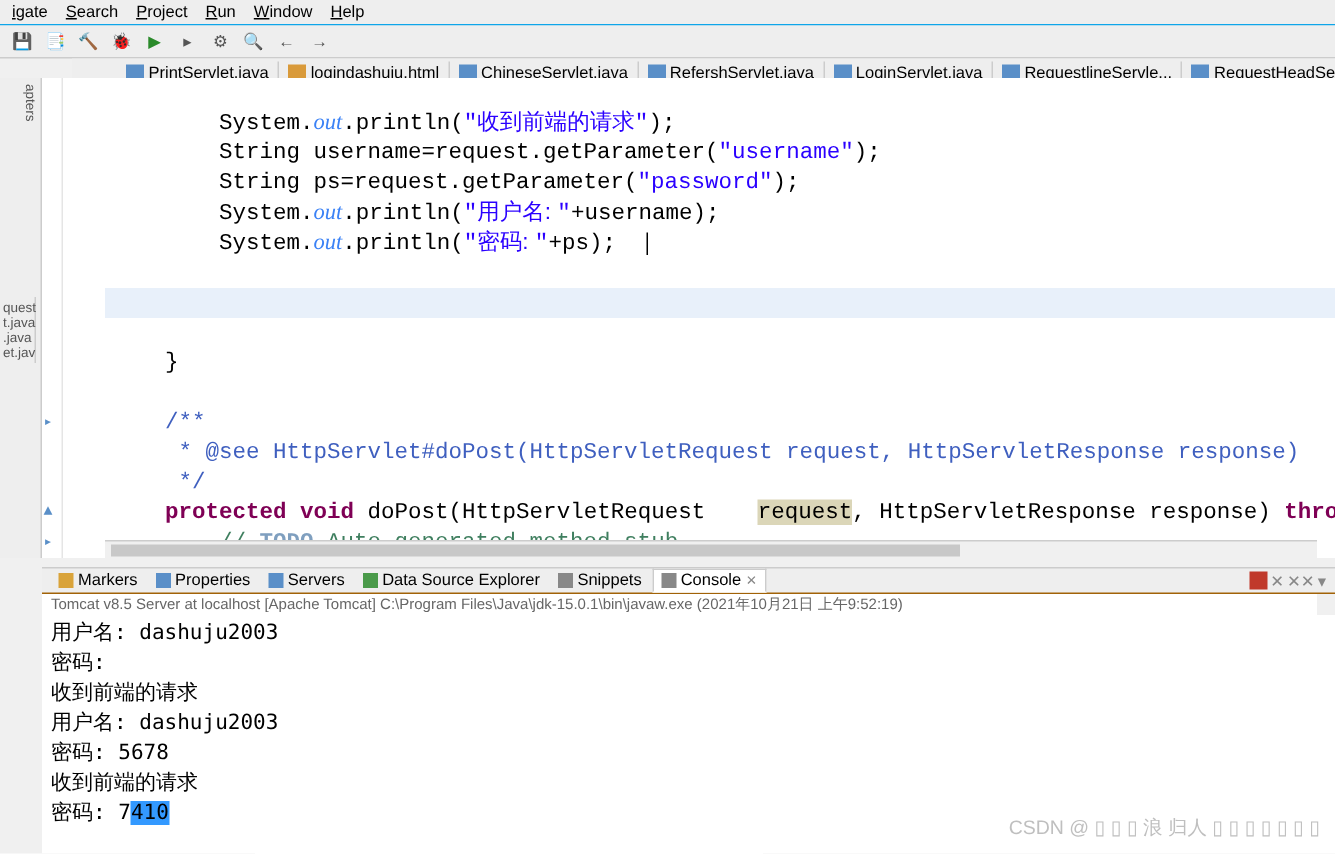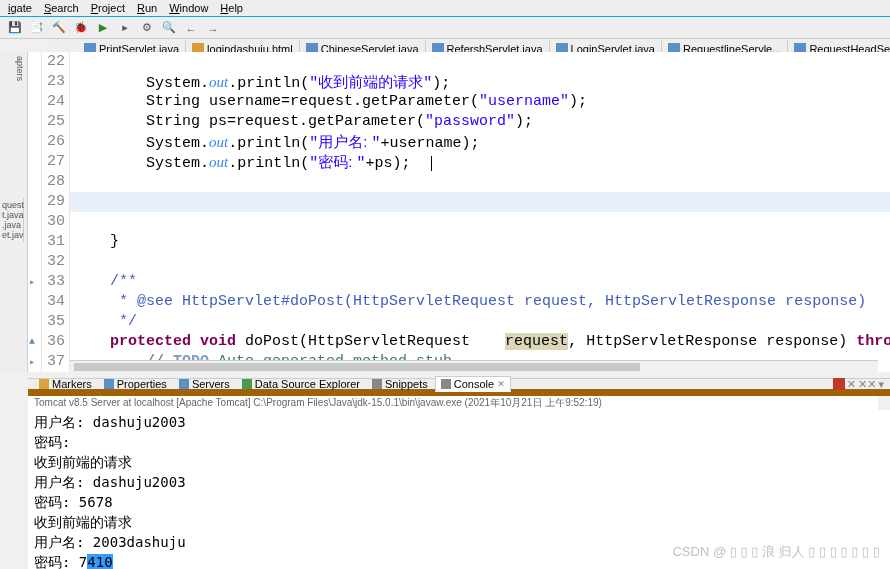--- a/index.html
+++ b/index.html
@@ -27,21 +27,21 @@
 .str-cjk { color: #2a00ff; font-family: "Microsoft YaHei", sans-serif; }
 .kw { color: #7f0055; font-weight: bold; }
 .field { color: #3b82f6; font-style: italic; font-family: Liberation Serif, serif; }
 .comm { color: #3f7f5f; }
 .jdoc { color: #3f5fbf; }
 .todo { color: #7f9fbf; font-weight: bold; }
 .param-hl { background: #dbd6b8; margin-left: 26px; }
 .cursor { display: inline-block; width: 1px; height: 15px; background: #000; vertical-align: middle; margin-left: 20px; }
 .hscroll { position: absolute; left: 42px; right: 12px; bottom: 0; height: 12px; background: #f0f0f0; border-top: 1px solid #ccc; }
 .hscroll-thumb { position: absolute; left: 4px; top: 2px; width: 70%; height: 8px; background: #c8c8c8; }
-.bottom-tabs { position: absolute; left: 28px; right: 0; top: 378px; height: 18px; background: #eeeeee; border-top: 1px solid #ccc; border-bottom: 7px solid #a16207; display: flex; align-items: center; gap: 2px; padding-left: 6px; font-size: 11px; }
+.bottom-tabs { position: absolute; left: 28px; right: 0; top: 378px; height: 18px; background: #eeeeee; border-top: 1px solid #ccc; border-bottom: 1px solid #a16207; display: flex; align-items: center; gap: 2px; padding-left: 6px; font-size: 11px; }
 .btab { display: flex; align-items: center; gap: 3px; padding: 1px 5px; }
 .btab.active { background: #fff; border: 1px solid #ccc; border-bottom: 1px solid #fff; }
 .btab-icon { width: 10px; height: 10px; display: inline-block; }
 .btab-close { color: #888; font-size: 9px; }
 .console-actions { position: absolute; right: 6px; display: flex; gap: 2px; }
 .ca-btn { width: 12px; height: 12px; }
 .ca-red { background: #c0392b; }
 .ca-x { color: #888; font-size: 11px; }
 .console-header { position: absolute; left: 28px; right: 12px; top: 396px; height: 14px; font-size: 10px; color: #666; padding-left: 6px; background: #fff; }
 .console { position: absolute; left: 28px; right: 0; top: 410px; bottom: 0; background: #fff; font-family: "Microsoft YaHei", Consolas, monospace; font-size: 14px; padding: 2px 6px; line-height: 20px; }
@@ -117,38 +117,20 @@
   <div>.java</div>
   <div>et.jav</div>
 </div>
 
 <div class="editor">
   <div class="gutter-anno" id="anno">
       <div class="anno-mark" style="top: 224px;">▸</div>
       <div class="anno-mark" style="top: 284px;">▲</div>
       <div class="anno-mark" style="top: 304px;">▸</div>
     </div>
-  <div class="gutter" id="gutter">
-      <div class="ln">22</div>
-      <div class="ln">23</div>
-      <div class="ln">24</div>
-      <div class="ln">25</div>
-      <div class="ln">26</div>
-      <div class="ln">27</div>
-      <div class="ln">28</div>
-      <div class="ln">29</div>
-      <div class="ln">30</div>
-      <div class="ln">31</div>
-      <div class="ln">32</div>
-      <div class="ln">33</div>
-      <div class="ln">34</div>
-      <div class="ln">35</div>
-      <div class="ln">36</div>
-      <div class="ln">37</div>
-    </div>
   <div class="code" id="code"><div class="codeline"></div><div class="codeline">        System.<span class="field">out</span>.println(<span class="str">"</span><span class="str-cjk">收到前端的请求</span><span class="str">"</span>);</div><div class="codeline">        String username=request.getParameter(<span class="str">"username"</span>);</div><div class="codeline">        String ps=request.getParameter(<span class="str">"password"</span>);</div><div class="codeline">        System.<span class="field">out</span>.println(<span class="str">"</span><span class="str-cjk">用户名: </span><span class="str">"</span>+username);</div><div class="codeline">        System.<span class="field">out</span>.println(<span class="str">"</span><span class="str-cjk">密码: </span><span class="str">"</span>+ps);<span class="cursor"></span></div><div class="codeline"></div><div class="codeline hl"></div><div class="codeline"></div><div class="codeline">    }</div><div class="codeline"></div><div class="codeline">    <span class="jdoc">/**</span></div><div class="codeline">     <span class="jdoc">* @see HttpServlet#doPost(HttpServletRequest request, HttpServletResponse response)</span></div><div class="codeline">     <span class="jdoc">*/</span></div><div class="codeline">    <span class="kw">protected</span> <span class="kw">void</span> doPost(HttpServletRequest <span class="param-hl">request</span>, HttpServletResponse response) <span class="kw">throw</span></div><div class="codeline">        <span class="comm">// </span><span class="todo">TODO</span><span class="comm"> Auto-generated method stub</span></div></div>
   <div class="hscroll">
     <div class="hscroll-thumb"></div>
   </div>
 </div>
 
 <div class="bottom-tabs" id="btabs">
   <div class="btab">
       <span class="btab-icon" style="background:#d9a33a"></span>
       <span>Markers</span>
@@ -184,17 +166,16 @@
 
 <div class="console-header">Tomcat v8.5 Server at localhost [Apache Tomcat] C:\Program Files\Java\jdk-15.0.1\bin\javaw.exe (2021年10月21日 上午9:52:19)</div>
 
 <div class="console" id="console">
     <div>用户名: dashuju2003</div>
     <div>密码: </div>
     <div>收到前端的请求</div>
     <div>用户名: dashuju2003</div>
     <div>密码: 5678</div>
     <div>收到前端的请求</div>
-    <div>用户名: 2003dashuju</div>
     <div>密码: 7<span class="sel">410</span></div>
   </div>
 
 <div class="watermark">CSDN @ ▯ ▯ ▯ 浪   归人 ▯ ▯ ▯ ▯ ▯ ▯ ▯</div>
 
 </body></html>

